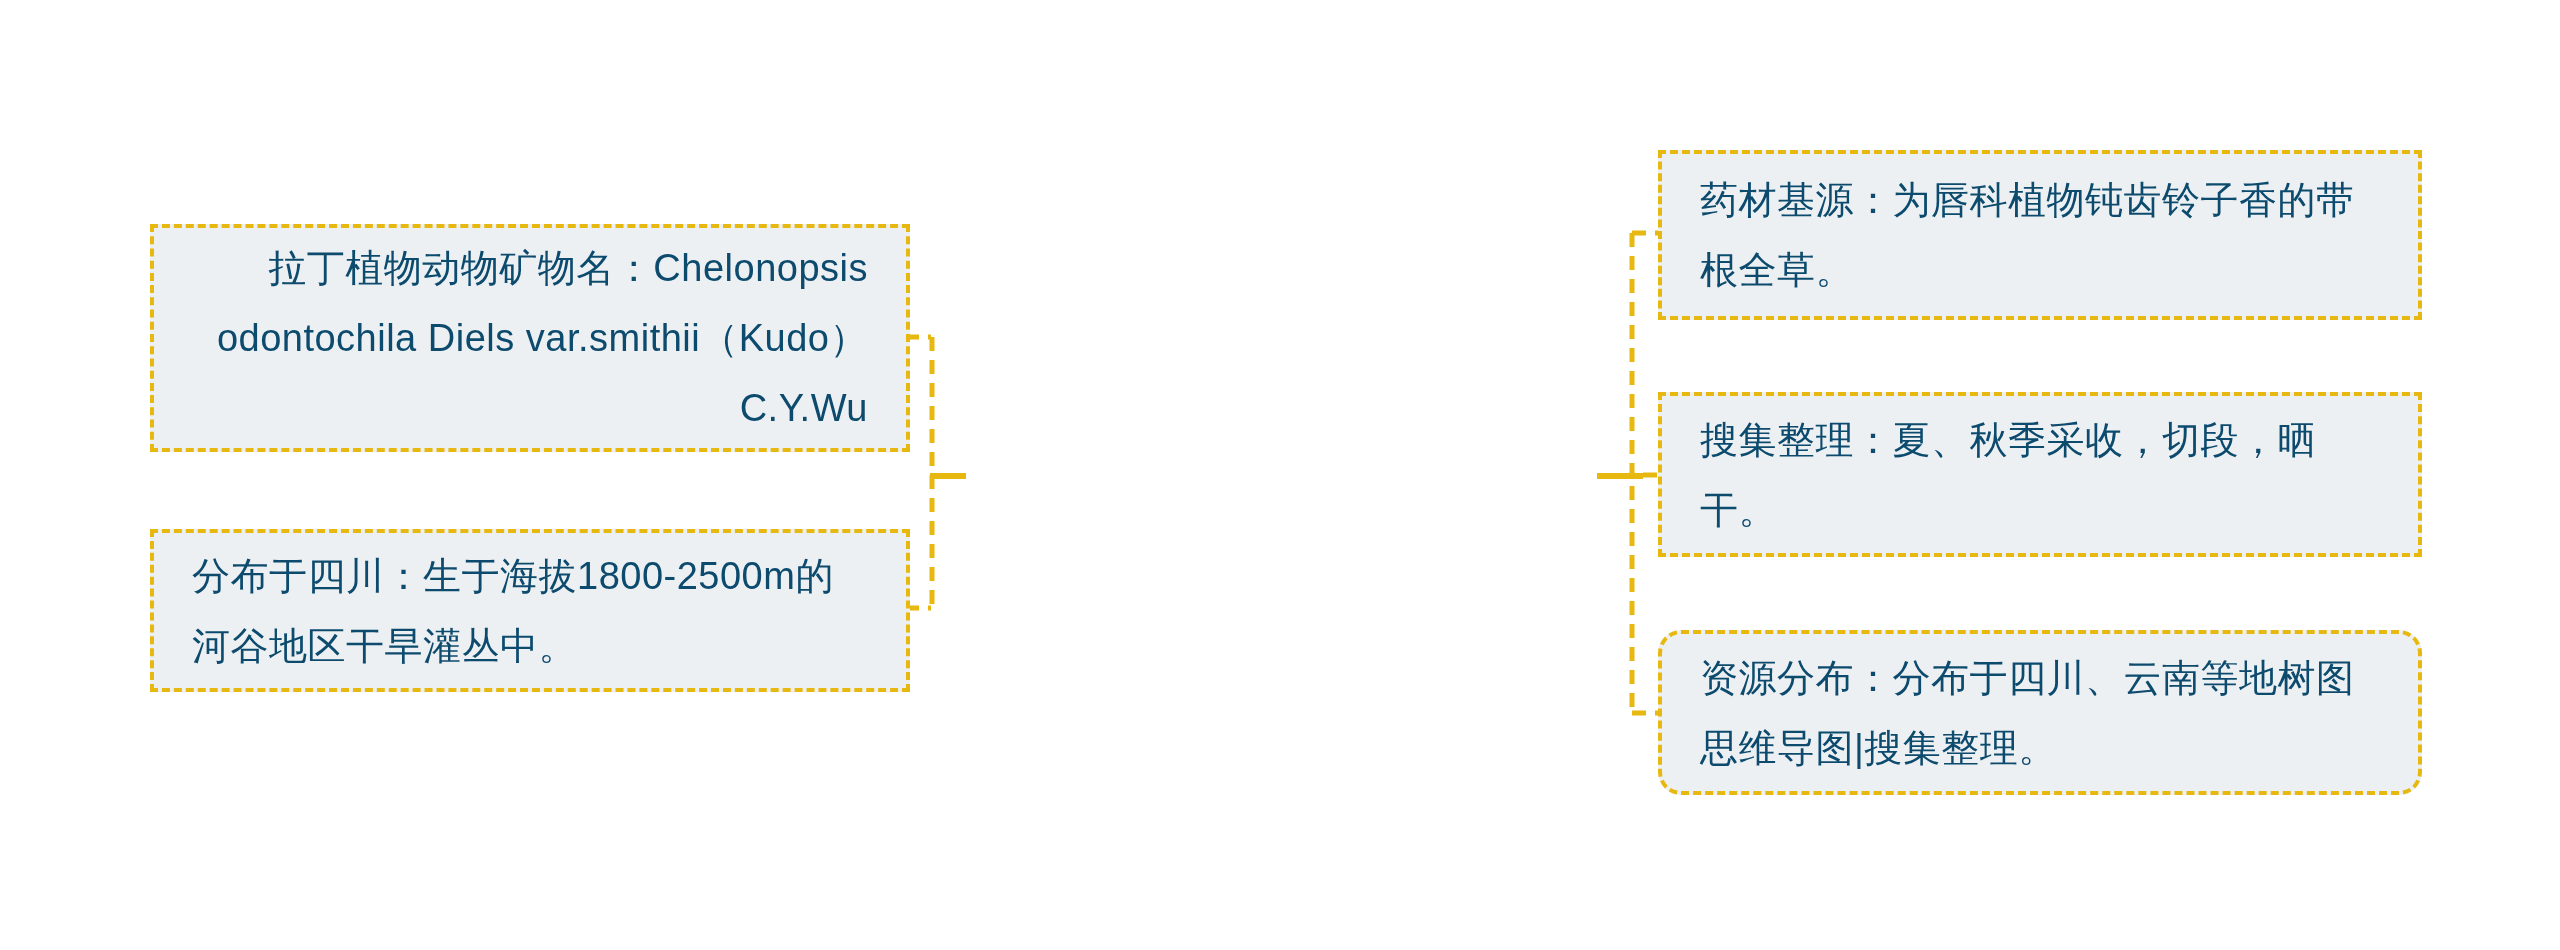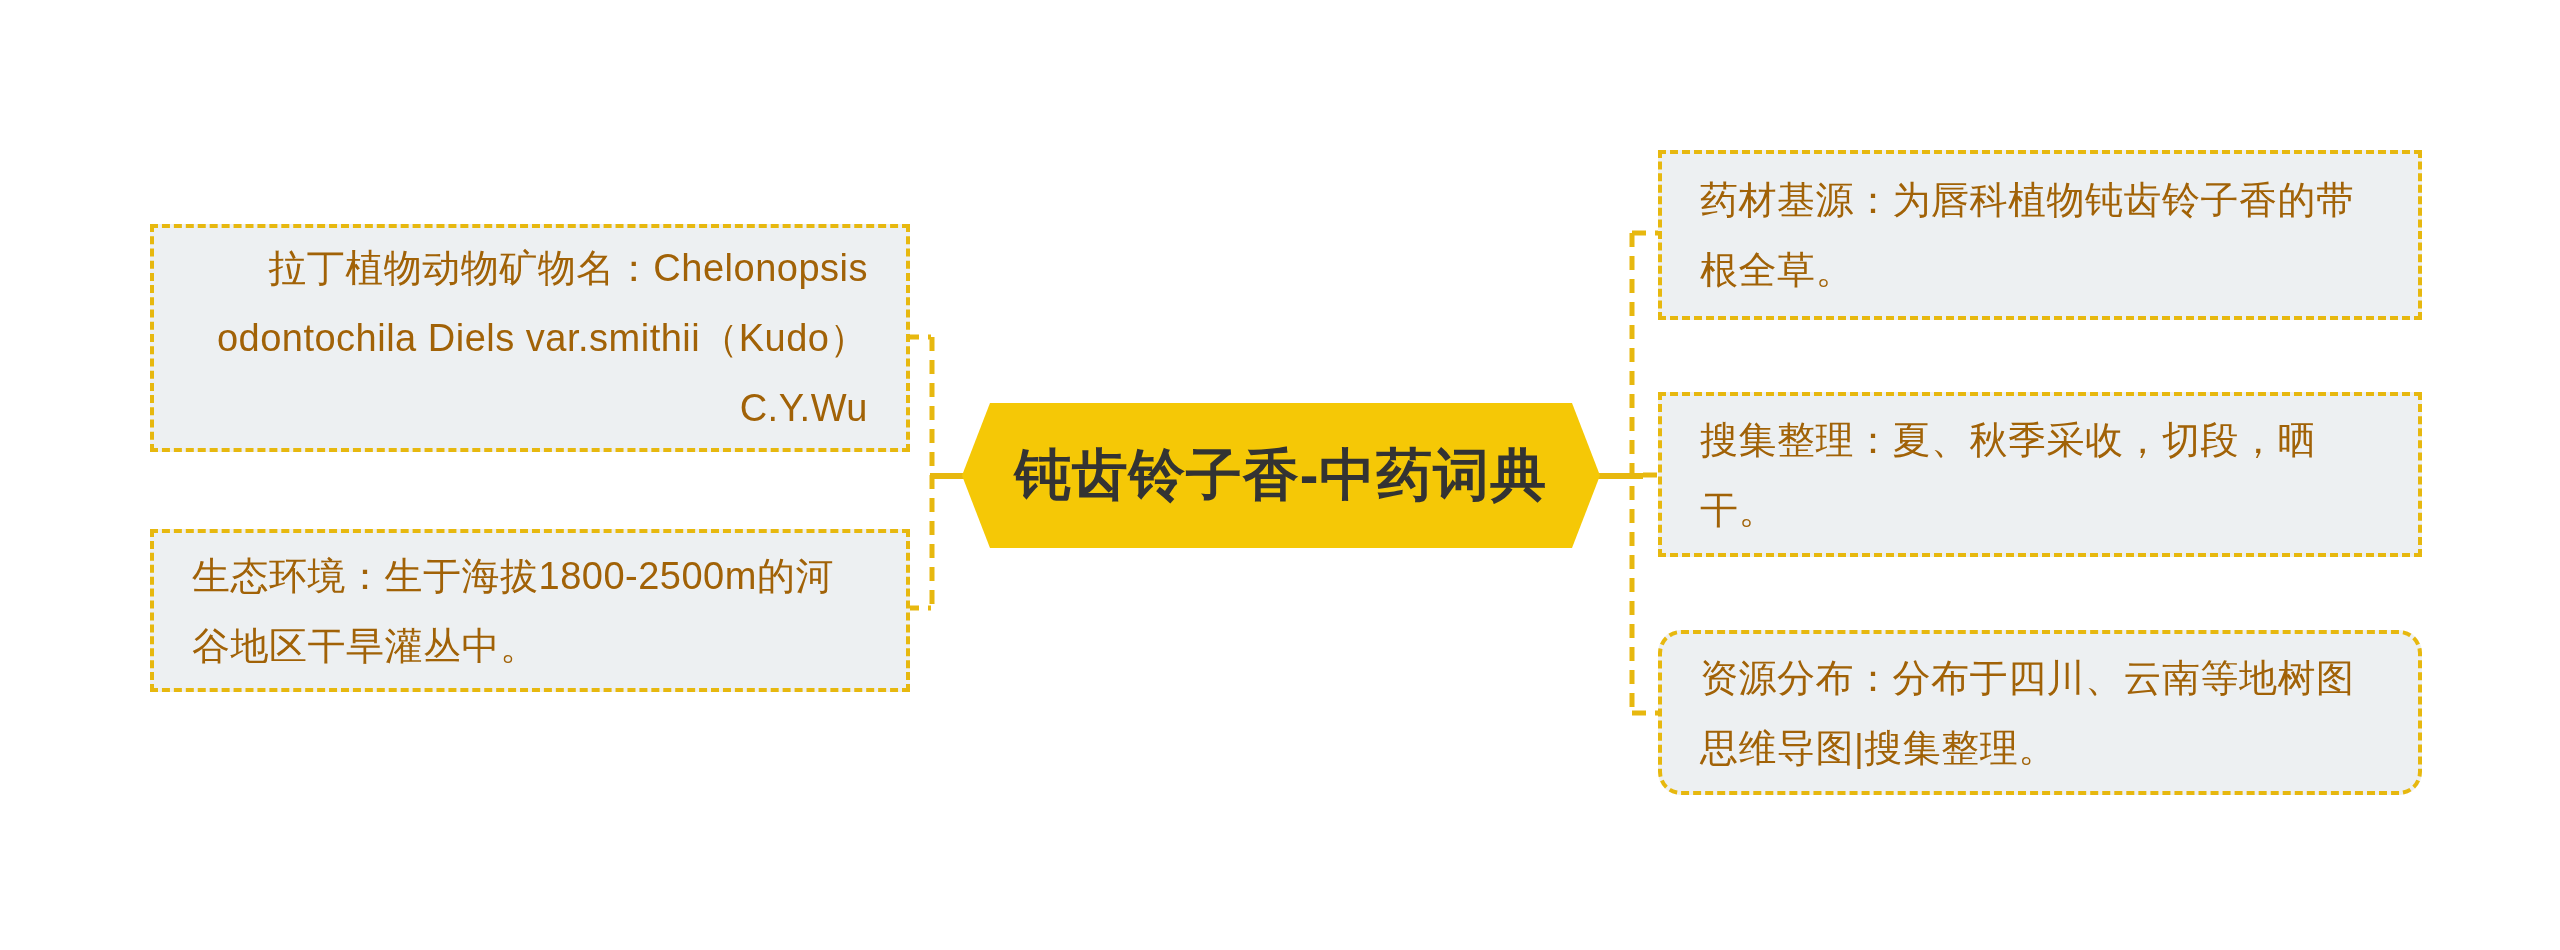--- a/index.html
+++ b/index.html
@@ -21,21 +21,21 @@
     top: 0;
     width: 2560px;
     height: 950px;
     pointer-events: none;
   }
   .branch-node {
     position: absolute;
     box-sizing: border-box;
     background: #EDF0F2;
     border: 4px dashed #E7B80F;
-    color: #a16207;
+    color: #0c4a6e;
     font-size: 38px;
     line-height: 70px;
     letter-spacing: 0.5px;
     display: flex;
     align-items: center;
     padding: 0 38px;
     text-align: left;
     font-weight: 400;
   }
   #node-l1 { left: 150px;  top: 224px; width: 760px; height: 228px; text-align: right; }
@@ -75,23 +75,22 @@
 
     <line x1="1597" y1="476" x2="1643" y2="476" stroke="#E7B80F" stroke-width="6"></line>
     <line x1="1632" y1="233" x2="1632" y2="713" stroke="#E7B80F" stroke-width="5" stroke-dasharray="14 9"></line>
     <line x1="1632" y1="233" x2="1660" y2="233" stroke="#E7B80F" stroke-width="5" stroke-dasharray="14 9"></line>
     <line x1="1643" y1="475" x2="1660" y2="475" stroke="#E7B80F" stroke-width="5" stroke-dasharray="14 9"></line>
     <line x1="1632" y1="713" x2="1660" y2="713" stroke="#E7B80F" stroke-width="5" stroke-dasharray="14 9"></line>
   </svg>
 
   <div class="branch-node" id="node-l1">拉丁植物动物矿物名：Chelonopsis odontochila Diels var.smithii（Kudo）C.Y.Wu</div>
 
-  <div class="branch-node" id="node-l2">生态环境：生于海拔1800-2500m的河谷地区干旱灌丛中。</div>
+  <div class="branch-node" id="node-l2">分布于四川：生于海拔1800-2500m的河谷地区干旱灌丛中。</div>
 
-  <div class="root-node">钝齿铃子香-中药词典</div>
 
   <div class="branch-node" id="node-r1">药材基源：为唇科植物钝齿铃子香的带根全草。</div>
 
   <div class="branch-node" id="node-r2">搜集整理：夏、秋季采收，切段，晒干。</div>
 
   <div class="branch-node" id="node-r3">资源分布：分布于四川、云南等地树图思维导图|搜集整理。</div>
 
 </div>
 
 </body></html>

